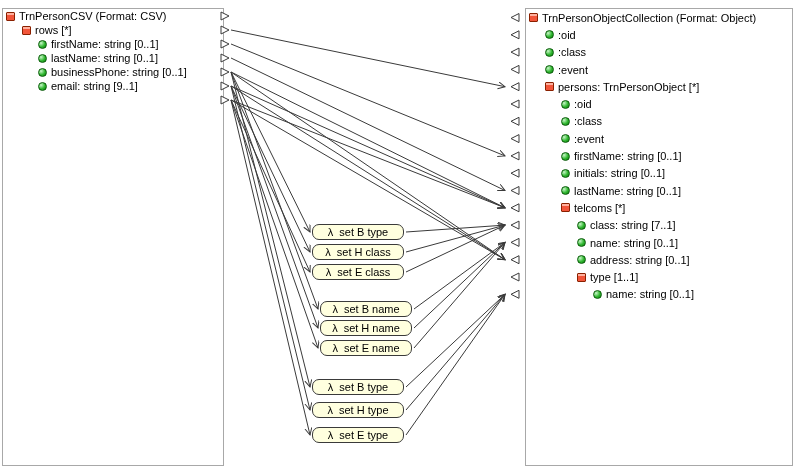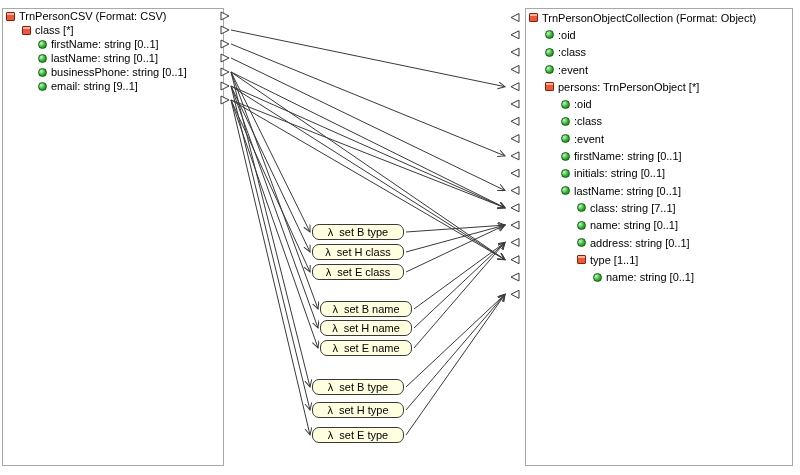--- a/index.html
+++ b/index.html
@@ -33,21 +33,21 @@
 <div class="canvas">
 
   <div class="panel left">
     <div>
         <div class="row d0">
           <span class="icon element"></span>
           <span class="lbl">TrnPersonCSV (Format: CSV)</span>
         </div>
         <div class="row d1">
           <span class="icon element"></span>
-          <span class="lbl">class [*]</span>
+          <span class="lbl">rows [*]</span>
         </div>
         <div class="row d2">
           <span class="icon value"></span>
           <span class="lbl">firstName: string [0..1]</span>
         </div>
         <div class="row d2">
           <span class="icon value"></span>
           <span class="lbl">lastName: string [0..1]</span>
         </div>
         <div class="row d2">
@@ -99,20 +99,24 @@
           <span class="icon value"></span>
           <span class="lbl">firstName: string [0..1]</span>
         </div>
         <div class="row d2">
           <span class="icon value"></span>
           <span class="lbl">initials: string [0..1]</span>
         </div>
         <div class="row d2">
           <span class="icon value"></span>
           <span class="lbl">lastName: string [0..1]</span>
+        </div>
+        <div class="row d2">
+          <span class="icon element"></span>
+          <span class="lbl">telcoms [*]</span>
         </div>
         <div class="row d3">
           <span class="icon value"></span>
           <span class="lbl">class: string [7..1]</span>
         </div>
         <div class="row d3">
           <span class="icon value"></span>
           <span class="lbl">name: string [0..1]</span>
         </div>
         <div class="row d3">

